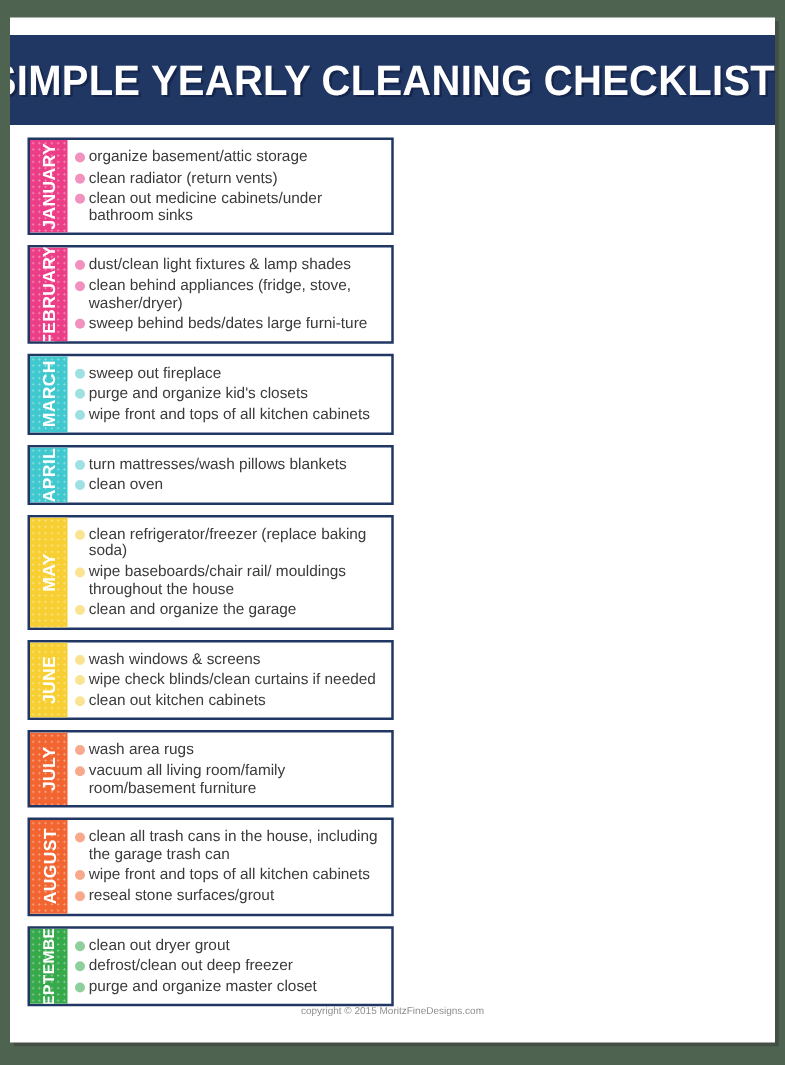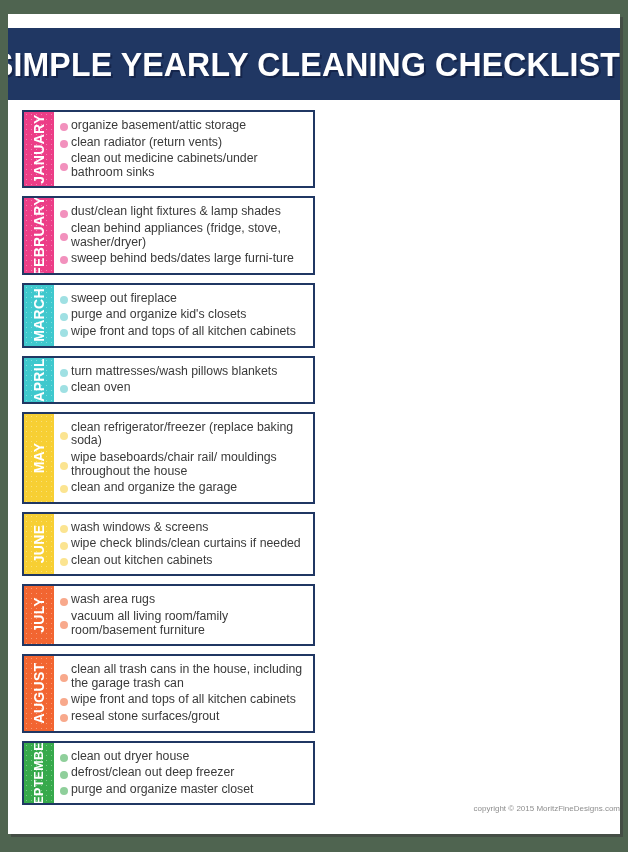--- a/index.html
+++ b/index.html
@@ -85,21 +85,21 @@
   }
   .tasks {
     flex: 1 1 auto;
     padding: 7px 4px 4px 6px;
     display: flex;
     flex-direction: column;
     justify-content: flex-start;
   }
   .task {
     display: flex;
-    align-items: center;
+    align-items: flex-start;
     margin-bottom: 3px;
     font-size: 12.3px;
     line-height: 13.6px;
     color: #3a3a3a;
     font-family: "Liberation Sans", sans-serif;
   }
   .bullet {
     flex: 0 0 auto;
     width: 8px;
     height: 8px;
@@ -107,21 +107,21 @@
     margin-top: 3px;
     margin-right: 3px;
   }
   .task-text { flex: 1 1 auto; }
 
   .footer {
     position: absolute;
     left: 0;
     top: 790px;
     width: 612px;
-    text-align: right;
+    text-align: center;
     font-size: 8px;
     color: #8e8e8e;
     font-family: "Liberation Sans", sans-serif;
   }
 </style>
 </head>
 <body>
 
 <div class="page">
 
@@ -274,21 +274,21 @@
           </div>
         </div>
       </div>
       <div class="card" style="border-color: rgb(32, 55, 99);">
         <div class="month-tab" style="background-color: rgb(54, 169, 75);">
           <div class="month-label" style="font-size: 12.5px;">SEPTEMBER</div>
         </div>
         <div class="tasks">
           <div class="task">
             <span class="bullet" style="background-color: rgb(143, 207, 155);"></span>
-            <span class="task-text">clean out dryer house</span>
+            <span class="task-text">clean out dryer grout</span>
           </div>
           <div class="task">
             <span class="bullet" style="background-color: rgb(143, 207, 155);"></span>
             <span class="task-text">defrost/clean out deep freezer</span>
           </div>
           <div class="task">
             <span class="bullet" style="background-color: rgb(143, 207, 155);"></span>
             <span class="task-text">purge and organize master closet</span>
           </div>
         </div>

